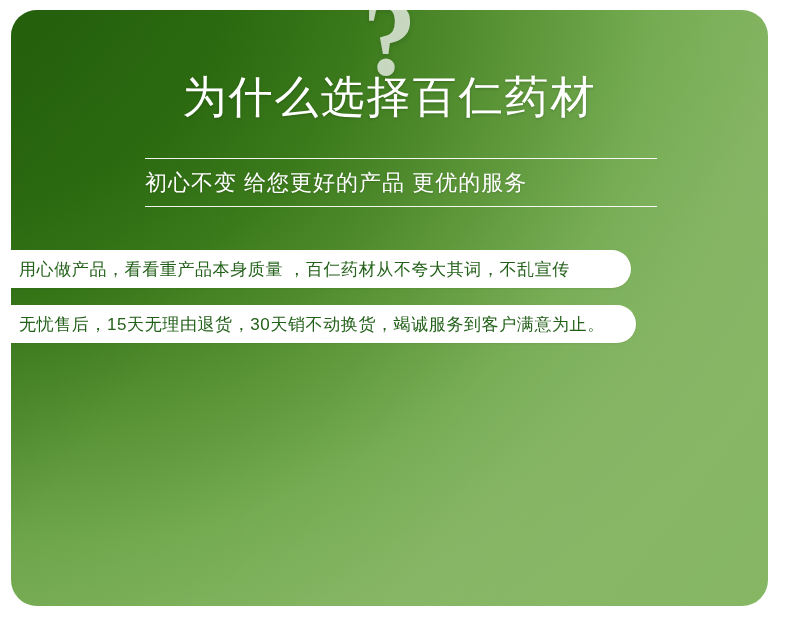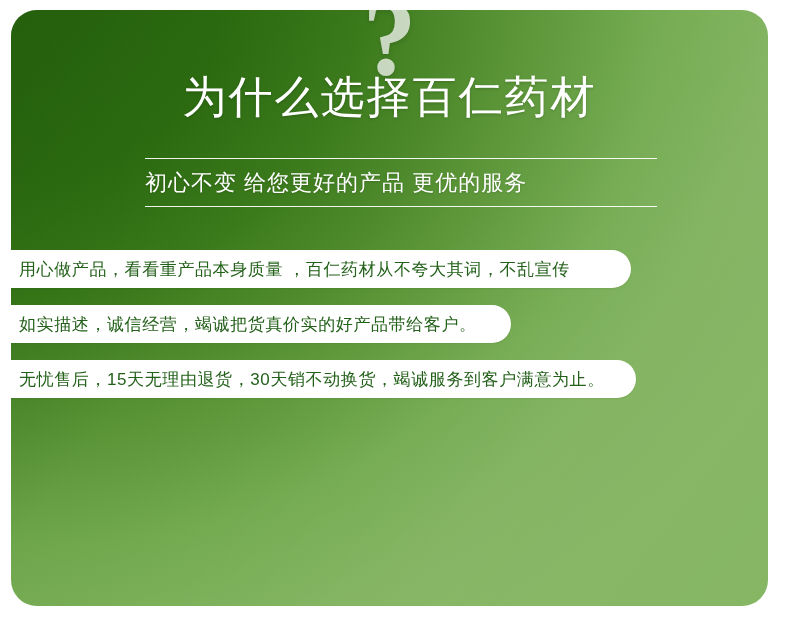--- a/index.html
+++ b/index.html
@@ -177,25 +177,20 @@
     </div>
 
     <div class="rows">
 
       <div class="pill-row">
         <div class="pill" style="width:620px">
           <span class="pill-text">用心做产品，看看重产品本身质量 ，百仁药材从不夸大其词，不乱宣传</span>
         </div>
       </div>
 
-      <div class="pill-row">
-        <div class="pill" style="width:500px">
-          <span class="pill-text">如实描述，诚信经营，竭诚把货真价实的好产品带给客户。</span>
-        </div>
-      </div>
 
 
 
 
       <div class="pill-row">
         <div class="pill" style="width:625px">
           <span class="pill-text">无忧售后，15天无理由退货，30天销不动换货，竭诚服务到客户满意为止。</span>
         </div>
       </div>
 

